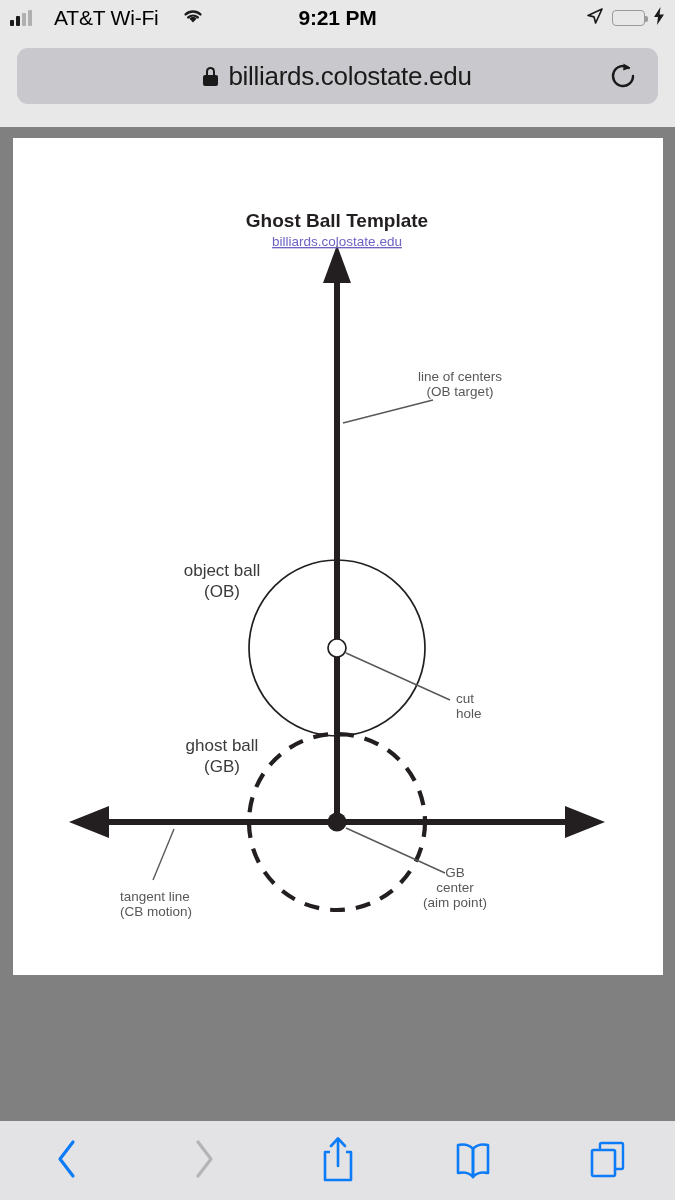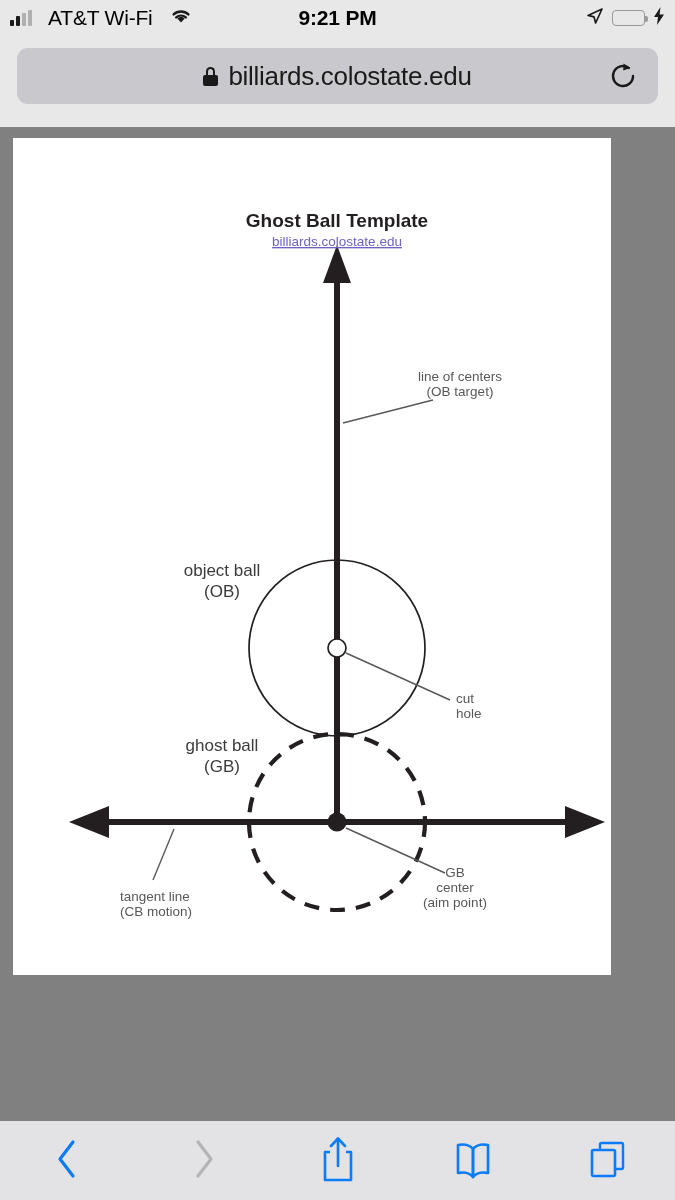--- a/index.html
+++ b/index.html
@@ -10,21 +10,21 @@
     overflow: hidden;
   }
   #screen { position: relative; width: 675px; height: 1200px; }
 
   
   .statusbar {
     position: absolute; left: 0; top: 0; width: 675px; height: 36px;
     background: #e8e8e8;
     display: flex; align-items: center;
   }
-  .sb-left { position: absolute; left: 10px; top: 0; height: 36px; display: flex; align-items: center; gap: 16px; }
+  .sb-left { position: absolute; left: 10px; top: 0; height: 36px; display: flex; align-items: center; gap: 22px; }
   .sb-center { position: absolute; left: 0; top: 0; width: 675px; height: 36px; display: flex; align-items: center; justify-content: center; }
   .sb-right { position: absolute; right: 10px; top: 0; height: 36px; display: flex; align-items: center; gap: 8px; }
   .sb-text { font-size: 21px; color: #000; letter-spacing: -0.2px; }
   .sb-time { font-size: 21px; font-weight: bold; color: #000; letter-spacing: -0.2px; }
 
   .bars { display: flex; align-items: flex-end; gap: 2px; height: 16px; }
   .bars i { display: block; width: 4px; border-radius: 1px; background: #b0b0b0; }
   .bars i.on { background: #1a1a1a; }
   .bars i:nth-child(1) { height: 6px; }
   .bars i:nth-child(2) { height: 10px; }
@@ -62,21 +62,21 @@
     position: absolute; right: 20px; top: 50%; transform: translateY(-50%);
     width: 30px; height: 30px;
   }
 
   
   .pagearea {
     position: absolute; left: 0; top: 127px; width: 675px; height: 994px;
     background: #808080;
   }
   .paper {
-    position: absolute; left: 13px; top: 11px; width: 598px; height: 837px;
+    position: absolute; left: 13px; top: 11px; width: 650px; height: 837px;
     background: #ffffff;
     text-align: right;
   }
   .diagram { position: absolute; left: 0; top: 0; width: 650px; height: 837px; }
 
   
   .toolbar {
     position: absolute; left: 0; top: 1121px; width: 675px; height: 79px;
     background: #e3e3e5;
     display: flex; align-items: center;

